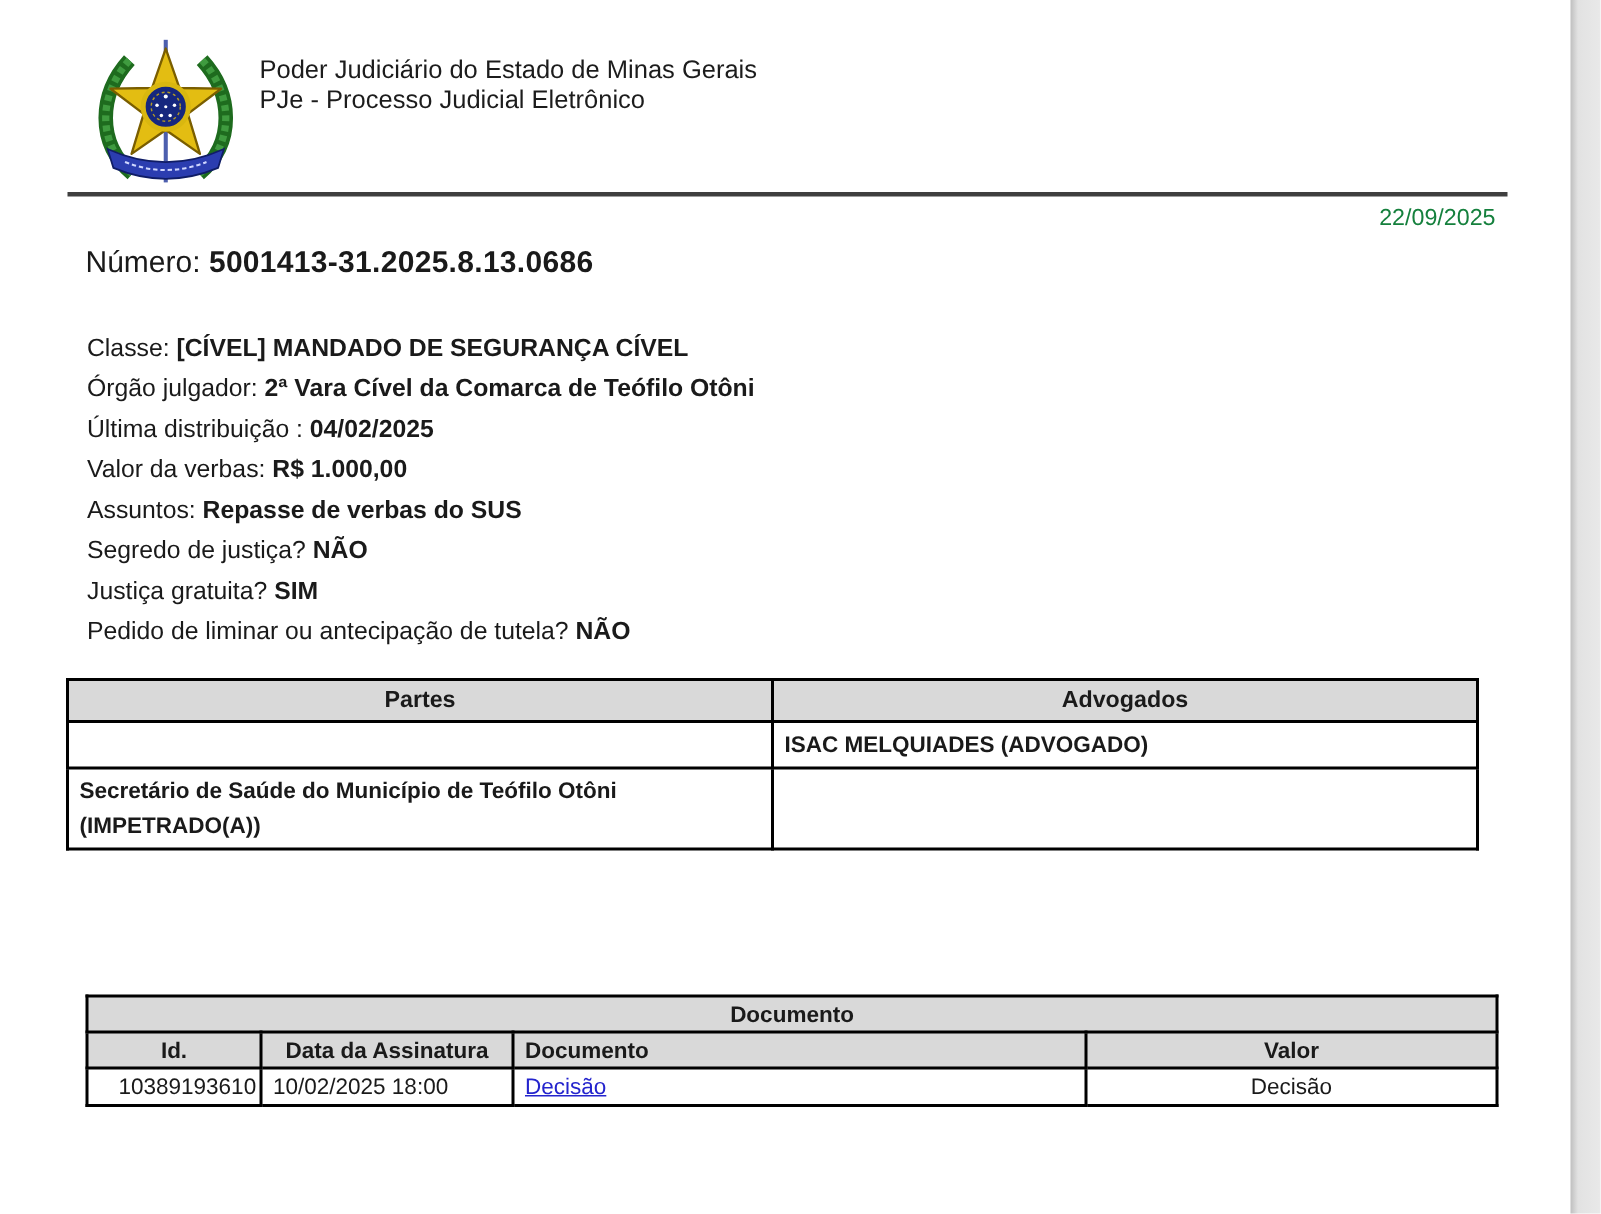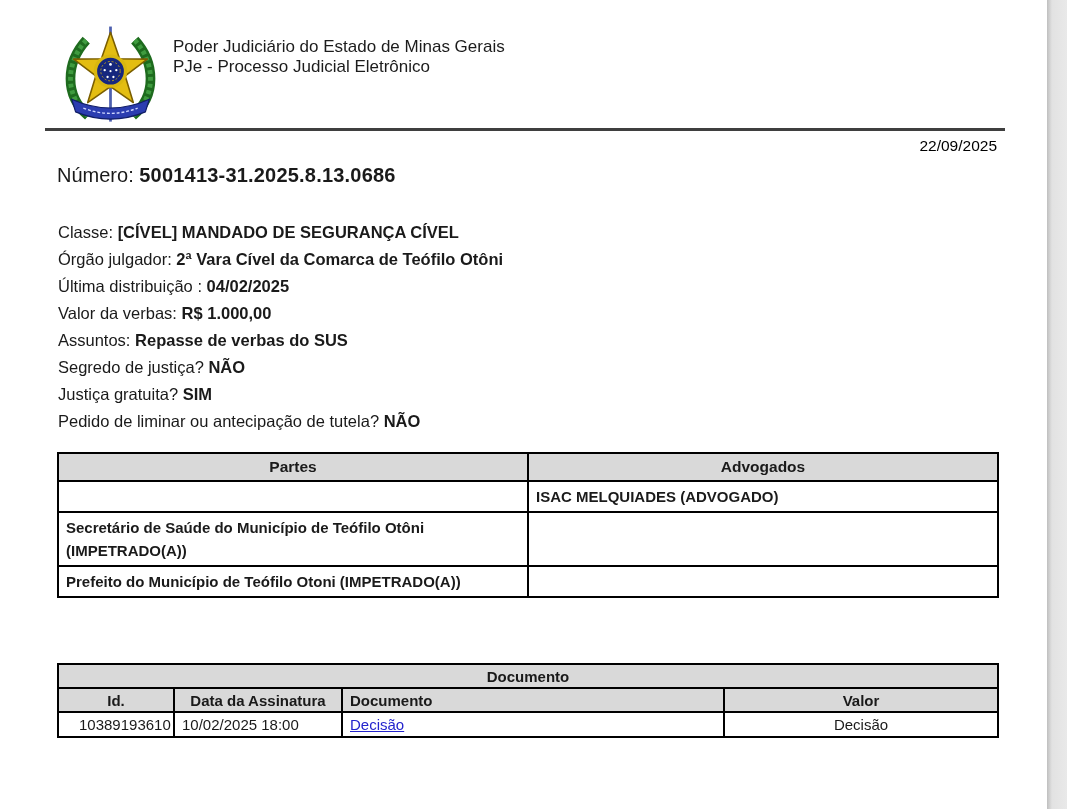--- a/index.html
+++ b/index.html
@@ -15,30 +15,30 @@
   }
   
   .logo{position:absolute;left:62px;top:25px;width:97px;height:103px;}
   .header-text{
     position:absolute;left:173px;top:37px;
     font-size:17px;line-height:19.5px;color:#1c1c1c;
   }
   .rule{position:absolute;left:45px;top:128px;width:960px;height:3px;background:#3f3f3f;}
   .date{
     position:absolute;left:45px;top:137px;width:952px;
-    text-align:right;font-size:15.5px;color:#000000;
+    text-align:right;font-size:15.5px;color:#15803d;
   }
   .numero{position:absolute;left:57px;top:164px;font-size:20px;}
   .numero b{font-weight:bold;letter-spacing:.2px;}
   .details{position:absolute;left:58px;top:219px;font-size:16.5px;}
   .detail-line{height:27px;line-height:27px;white-space:nowrap;}
   .detail-line .val{font-weight:bold;}
   
   table{border-collapse:collapse;table-layout:fixed;}
-  .partes{position:absolute;left:57px;top:452px;width:940px;font-size:15px;}
+  .partes{position:absolute;left:44px;top:452px;width:940px;font-size:15px;}
   .partes th,.partes td{border:2px solid #000;}
   .partes th{
     background:#d9d9d9;font-weight:bold;text-align:center;
     height:24px;font-size:15.5px;padding:1px 4px;
   }
   .partes td{
     font-weight:bold;text-align:left;vertical-align:middle;
     padding:3px 7px;line-height:23px;
   }
   .partes tr.single td{height:23px;}
@@ -120,26 +120,20 @@
     </td>
     <td>ISAC MELQUIADES (ADVOGADO)</td>
   </tr>
   <tr>
     <td>
       <div>Secretário de Saúde do Município de Teófilo Otôni</div>
       <div>(IMPETRADO(A))</div>
     </td>
     <td></td>
   </tr>
-  <tr class="single">
-    <td>
-      <div>Prefeito do Município de Teófilo Otoni (IMPETRADO(A))</div>
-    </td>
-    <td></td>
-  </tr>
 </tbody>
   </table>
 
 <table class="docs">
   <colgroup>
     <col style="width:116px">
       <col style="width:168px">
       <col style="width:382px">
       <col style="width:274px">
   </colgroup>

